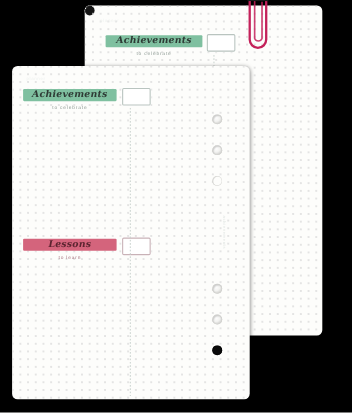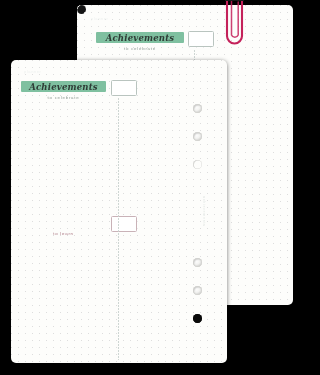--- a/index.html
+++ b/index.html
@@ -156,20 +156,23 @@
 
     <span class="watermark" style="left:13px;top:9px;">planner</span>
 
     <div class="bar bar-green" style="left:10px;top:21px;width:85px;">
       <span class="bar-title">Achievements</span>
     </div>
     <span class="subtitle" style="left:10px;top:35px;width:85px;">to celebrate</span>
 
     <div class="checkbox" style="left:100px;top:20px;"></div>
 
+    <div class="bar bar-pink" style="left:10px;top:157px;width:85px;">
+      <span class="bar-title">Lessons</span>
+    </div>
     <span class="subtitle subtitle-pink" style="left:10px;top:171px;width:85px;">to learn</span>
 
     <div class="checkbox checkbox-pink" style="left:100px;top:156px;"></div>
 
     <div class="divider" style="left:107px;top:38px;height:262px;"></div>
 
     <span class="side-label" style="left:195px;top:136px;">achievements</span>
 
     <div class="hole" style="left:182px;top:44px;"></div>
     <div class="hole" style="left:182px;top:72px;"></div>

